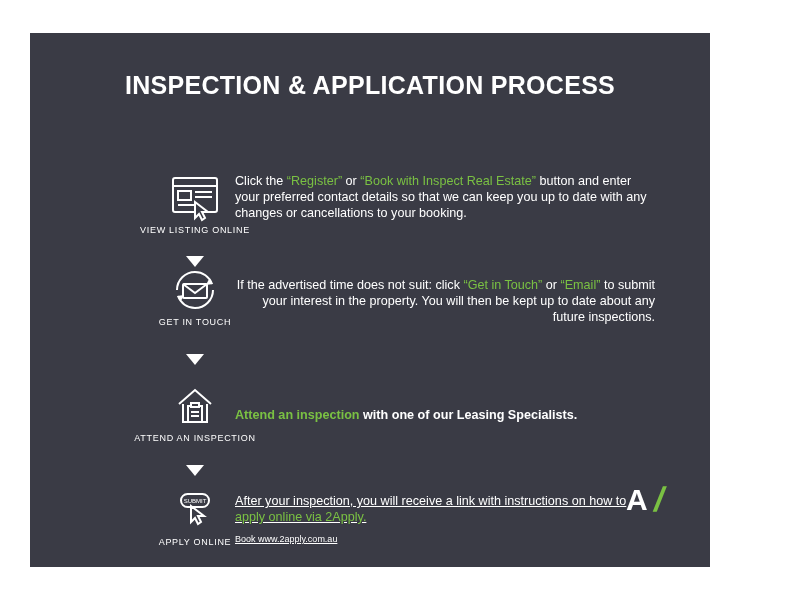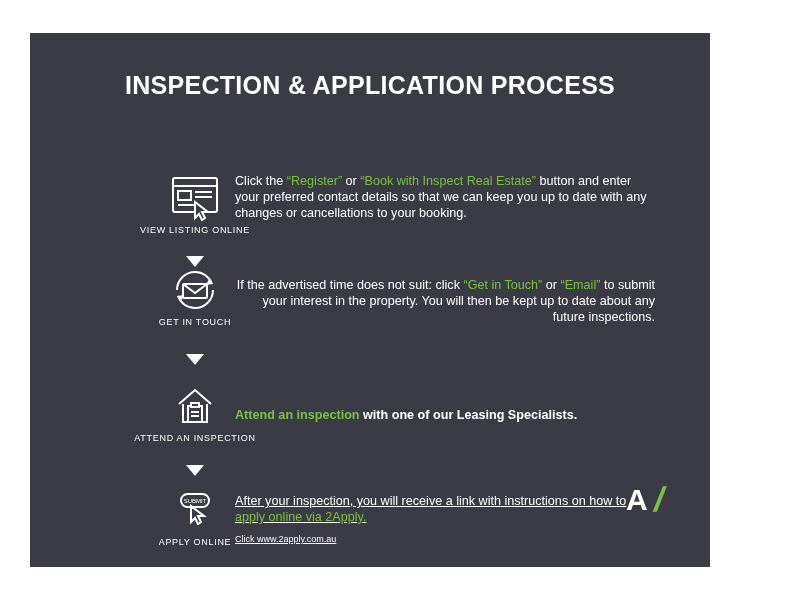--- a/index.html
+++ b/index.html
@@ -193,21 +193,21 @@
           <svg width="52" height="48" viewBox="0 0 52 48" fill="none" stroke="#ffffff" stroke-width="2">
             <rect x="12" y="8" width="28" height="13" rx="6.5"></rect>
             <text x="26" y="17" font-size="6" fill="#ffffff" stroke="none" text-anchor="middle" font-family="Liberation Sans, sans-serif">SUBMIT</text>
             <path d="M22 20 l0 16 l4 -4 l3 6 l3 -2 l-3 -6 l6 0 z" fill="#3a3b45"></path>
           </svg>
         </div>
         <div class="icon-label">APPLY ONLINE</div>
       </div>
       <div class="step-text" style="top:10px;text-decoration:underline;">
         <span>After your inspection, you will receive a link with instructions on how to </span><span class="green">apply online via 2Apply.</span>
-        <div class="small-note">Click www.2apply.com.au</div>
+        <div class="small-note">Book www.2apply.com.au</div>
       </div>
     </div>
 
   </div>
 
   <div class="logo">
     <span>A</span>
     <span class="slash">/</span>
   </div>
 

